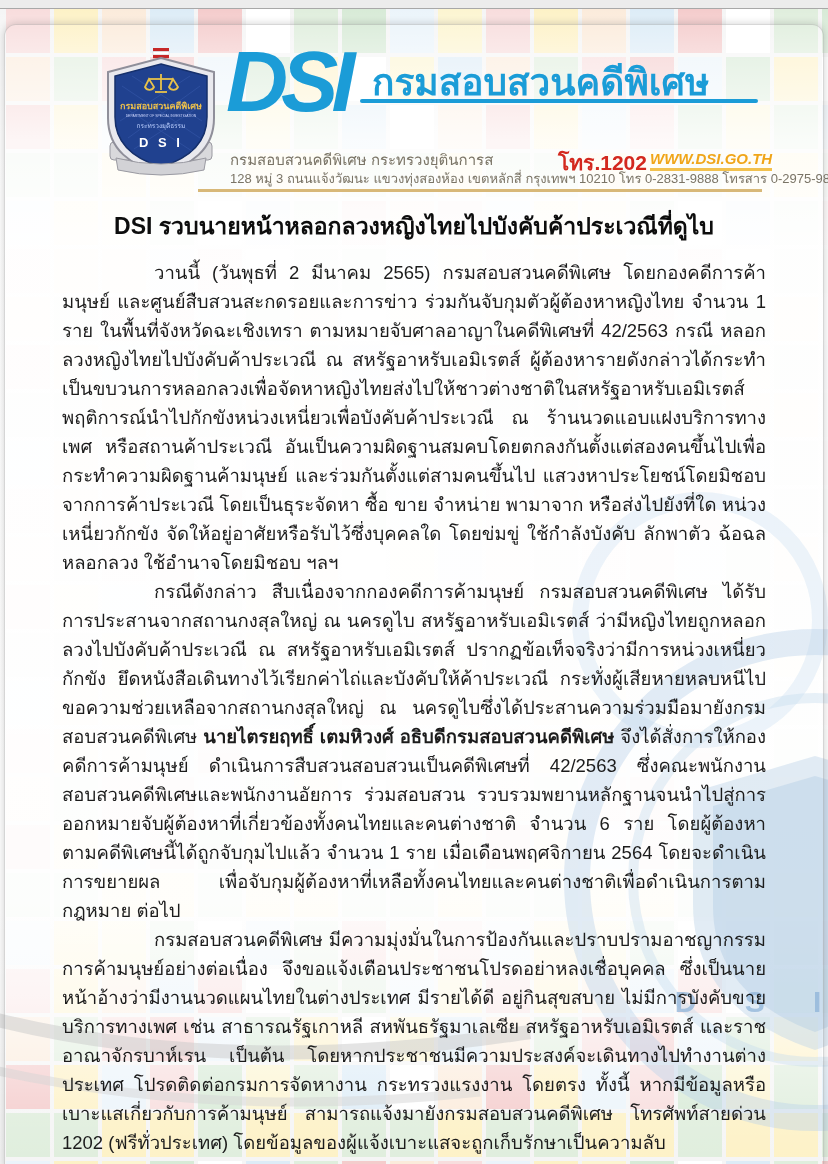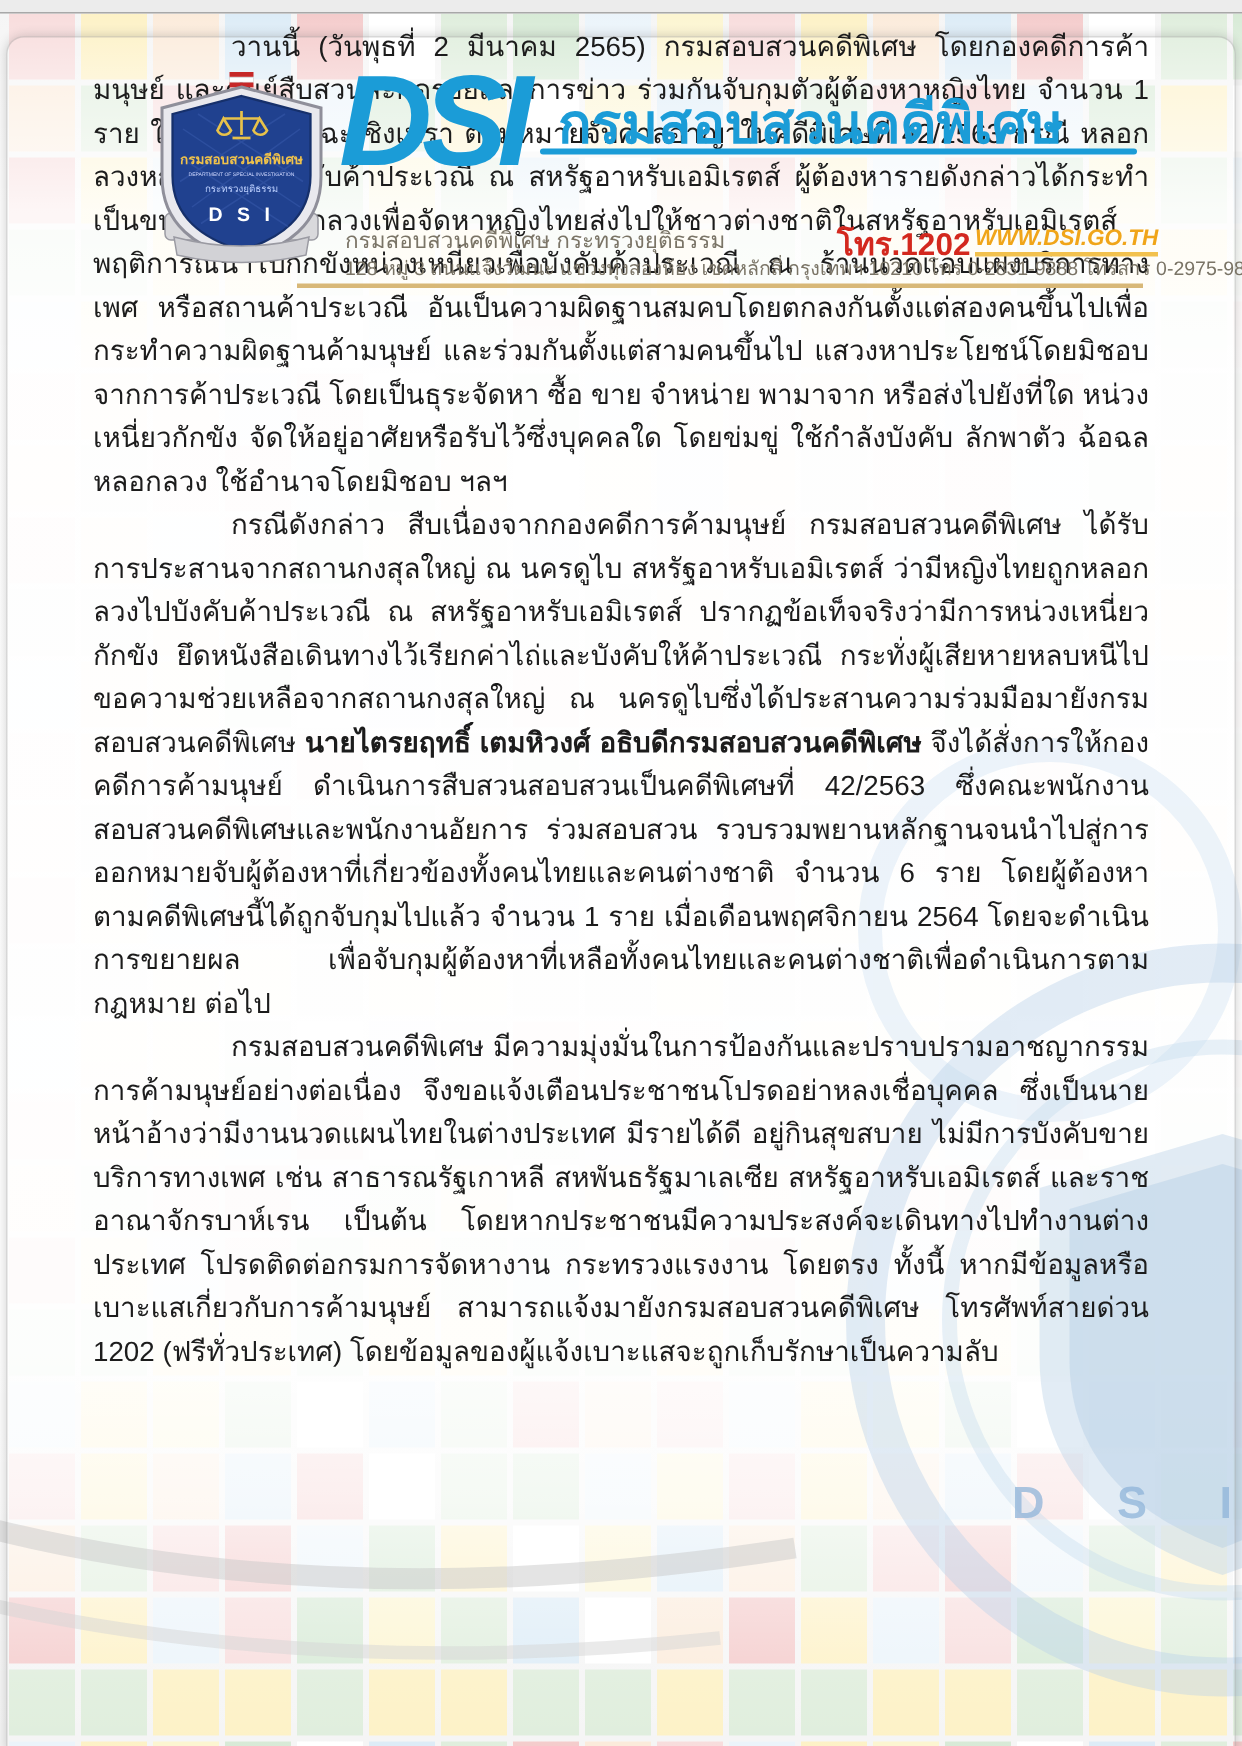--- a/index.html
+++ b/index.html
@@ -568,25 +568,26 @@
         <text x="59" y="82" text-anchor="middle" font-size="6.5" fill="#bcd0ff">กระทรวงยุติธรรม</text>
         <text x="59" y="101" text-anchor="middle" font-size="13" font-weight="bold" letter-spacing="3" fill="#ffffff">D S I</text>
         <path d="M14,112 Q59,124 104,112 L102,124 Q59,134 16,124 Z" fill="#d2d2d6" stroke="#9a9aa2" stroke-width="1"></path>
       </svg>
 
       <div class="brand">DSI</div>
       <div class="agency">กรมสอบสวนคดีพิเศษ</div>
       <div class="brand-underline"></div>
       <div class="phone">โทร.1202</div>
       <div class="website">WWW.DSI.GO.TH</div>
-      <div class="dept">กรมสอบสวนคดีพิเศษ กระทรวงยุติธรรม</div>
+      <div class="dept">กรมสอบสวนคดีพิเศษ กระทรวงยุตินการส</div>
       <div class="addr">128 หมู่ 3 ถนนแจ้งวัฒนะ แขวงทุ่งสองห้อง เขตหลักสี่ กรุงเทพฯ 10210 โทร 0-2831-9888 โทรสาร 0-2975-9889</div>
       <div class="gold-rule"></div>
     </div>
 
+    <h1 class="title">DSI รวบนายหน้าหลอกลวงหญิงไทยไปบังคับค้าประเวณีที่ดูไบ</h1>
     <div class="body-text">
         <p><span>วานนี้ (วันพุธที่ 2 มีนาคม 2565)  กรมสอบสวนคดีพิเศษ โดยกองคดีการค้ามนุษย์ และศูนย์สืบสวนสะกดรอยและการข่าว ร่วมกันจับกุมตัวผู้ต้องหาหญิงไทย จำนวน 1 ราย ในพื้นที่จังหวัดฉะเชิงเทรา ตามหมายจับศาลอาญาในคดีพิเศษที่ 42/2563 กรณี หลอกลวงหญิงไทยไปบังคับค้าประเวณี ณ สหรัฐอาหรับเอมิเรตส์  ผู้ต้องหารายดังกล่าวได้กระทำเป็นขบวนการหลอกลวงเพื่อจัดหาหญิงไทยส่งไปให้ชาวต่างชาติในสหรัฐอาหรับเอมิเรตส์  พฤติการณ์นำไปกักขังหน่วงเหนี่ยวเพื่อบังคับค้าประเวณี  ณ ร้านนวดแอบแฝงบริการทางเพศ หรือสถานค้าประเวณี  อันเป็นความผิดฐานสมคบโดยตกลงกันตั้งแต่สองคนขึ้นไปเพื่อกระทำความผิดฐานค้ามนุษย์ และร่วมกันตั้งแต่สามคนขึ้นไป แสวงหาประโยชน์โดยมิชอบจากการค้าประเวณี  โดยเป็นธุระจัดหา ซื้อ ขาย จำหน่าย พามาจาก หรือส่งไปยังที่ใด หน่วงเหนี่ยวกักขัง จัดให้อยู่อาศัยหรือรับไว้ซึ่งบุคคลใด โดยข่มขู่ ใช้กำลังบังคับ ลักพาตัว ฉ้อฉล หลอกลวง ใช้อำนาจโดยมิชอบ ฯลฯ</span></p>
         <p><span>กรณีดังกล่าว สืบเนื่องจากกองคดีการค้ามนุษย์ กรมสอบสวนคดีพิเศษ ได้รับการประสานจากสถานกงสุลใหญ่ ณ นครดูไบ สหรัฐอาหรับเอมิเรตส์  ว่ามีหญิงไทยถูกหลอกลวงไปบังคับค้าประเวณี ณ สหรัฐอาหรับเอมิเรตส์  ปรากฏข้อเท็จจริงว่ามีการหน่วงเหนี่ยว กักขัง ยึดหนังสือเดินทางไว้เรียกค่าไถ่และบังคับให้ค้าประเวณี กระทั่งผู้เสียหายหลบหนีไปขอความช่วยเหลือจากสถานกงสุลใหญ่ ณ นครดูไบซึ่งได้ประสานความร่วมมือมายังกรมสอบสวนคดีพิเศษ </span><b>นายไตรยฤทธิ์ เตมหิวงศ์ อธิบดีกรมสอบสวนคดีพิเศษ</b><span> จึงได้สั่งการให้กองคดีการค้ามนุษย์ ดำเนินการสืบสวนสอบสวนเป็นคดีพิเศษที่ 42/2563 ซึ่งคณะพนักงานสอบสวนคดีพิเศษและพนักงานอัยการ ร่วมสอบสวน รวบรวมพยานหลักฐานจนนำไปสู่การออกหมายจับผู้ต้องหาที่เกี่ยวข้องทั้งคนไทยและคนต่างชาติ จำนวน 6 ราย  โดยผู้ต้องหาตามคดีพิเศษนี้ได้ถูกจับกุมไปแล้ว จำนวน 1 ราย เมื่อเดือนพฤศจิกายน 2564  โดยจะดำเนินการขยายผล เพื่อจับกุมผู้ต้องหาที่เหลือทั้งคนไทยและคนต่างชาติเพื่อดำเนินการตามกฎหมาย ต่อไป</span></p>
         <p><span>กรมสอบสวนคดีพิเศษ มีความมุ่งมั่นในการป้องกันและปราบปรามอาชญากรรมการค้ามนุษย์อย่างต่อเนื่อง จึงขอแจ้งเตือนประชาชนโปรดอย่าหลงเชื่อบุคคล ซึ่งเป็นนายหน้าอ้างว่ามีงานนวดแผนไทยในต่างประเทศ มีรายได้ดี อยู่กินสุขสบาย ไม่มีการบังคับขายบริการทางเพศ เช่น สาธารณรัฐเกาหลี สหพันธรัฐมาเลเซีย สหรัฐอาหรับเอมิเรตส์ และราชอาณาจักรบาห์เรน เป็นต้น  โดยหากประชาชนมีความประสงค์จะเดินทางไปทำงานต่างประเทศ  โปรดติดต่อกรมการจัดหางาน กระทรวงแรงงาน โดยตรง ทั้งนี้ หากมีข้อมูลหรือเบาะแสเกี่ยวกับการค้ามนุษย์  สามารถแจ้งมายังกรมสอบสวนคดีพิเศษ  โทรศัพท์สายด่วน 1202  (ฟรีทั่วประเทศ) โดยข้อมูลของผู้แจ้งเบาะแสจะถูกเก็บรักษาเป็นความลับ</span></p>
       </div>
 
   </div>
 </div>
 
 </body></html>

